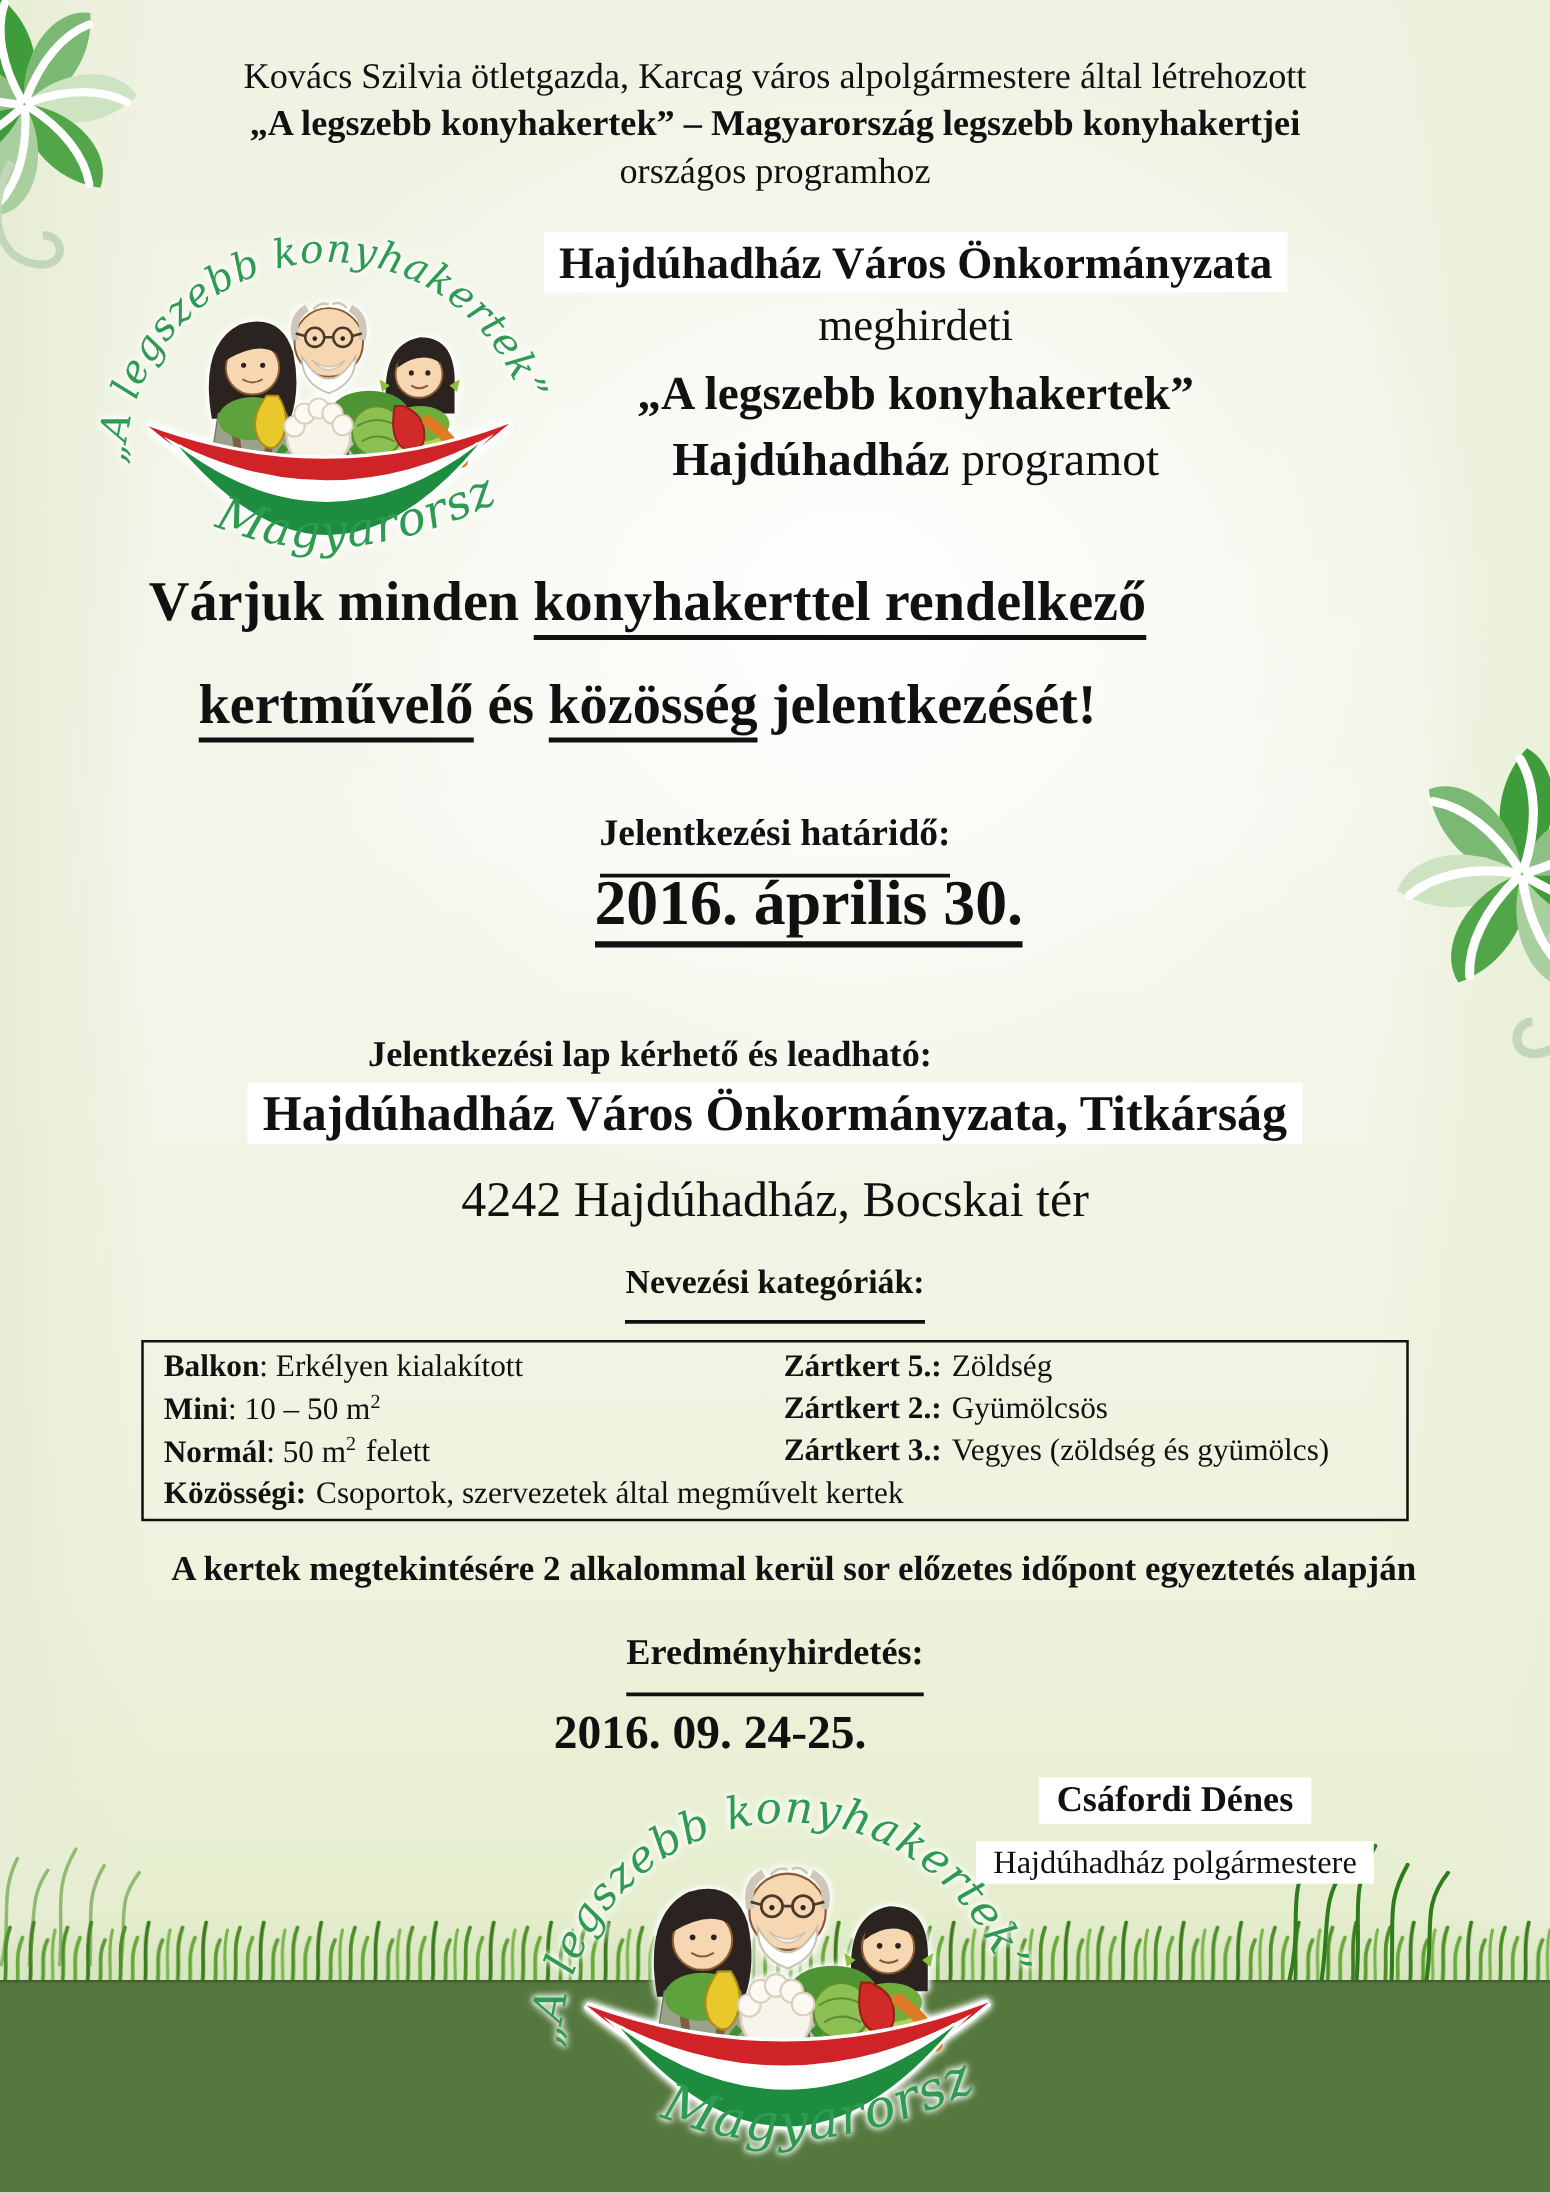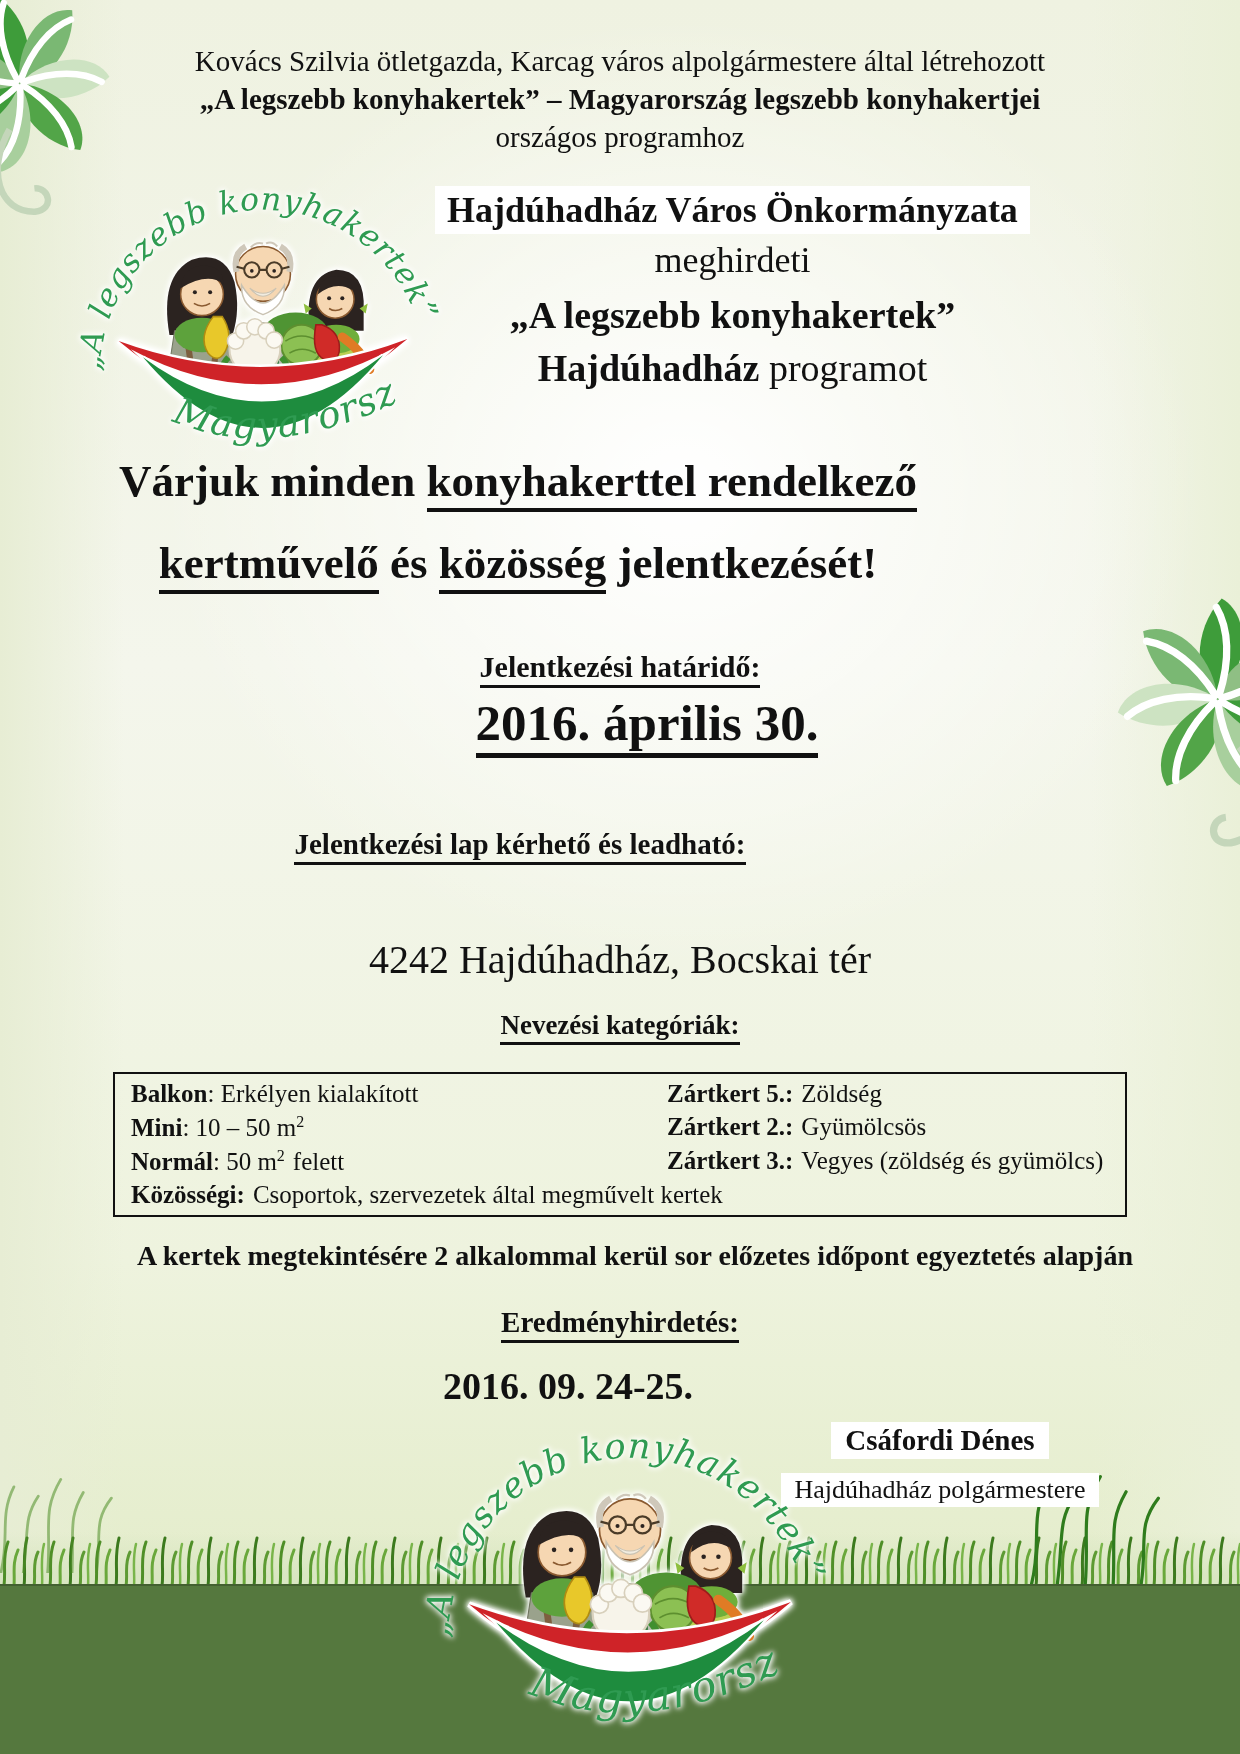--- a/index.html
+++ b/index.html
@@ -9,21 +9,21 @@
     font-family:"Liberation Serif","DejaVu Serif",serif;
     background:
       radial-gradient(ellipse 70% 45% at 55% 28%, #ffffff 0%, rgba(255,255,255,0) 60%),
       linear-gradient(90deg, #e7edd4 0%, rgba(255,255,255,0) 10%, rgba(255,255,255,0) 88%, #eaf0d8 100%),
       linear-gradient(180deg, #eff2e1 0%, #f4f6ec 38%, #eef3de 72%, #e3ecc9 92%, #dce8c0 100%);
   }
   .abs{position:absolute;}
   .ctr{text-align:center;}
   b,.b{font-weight:bold;}
   .hl{background:#ffffff;display:inline-block;padding:1px 12px;}
-  .ub{border-bottom:3px solid #111;padding-bottom:2px;}
+  .ub{border-bottom:3px solid #111;padding-bottom:16px;}
   .ub4{border-bottom:4px solid #111;padding-bottom:2px;}
   .ub5{border-bottom:5px solid #111;padding-bottom:2px;}
 
   .hdr{left:0;top:42px;width:1240px;font-size:29px;line-height:38px;}
   .hdr .l2{font-weight:bold;}
 
   .title{left:420px;top:186px;width:625px;text-align:center;}
   .title .t1{font-size:36px;font-weight:bold;line-height:46px;}
   .title .t2{font-size:36px;line-height:52px;}
   .title .t3{font-size:38px;font-weight:bold;line-height:54px;margin-top:2px;}
@@ -39,21 +39,21 @@
   .app-address{left:0;top:936px;width:1240px;font-size:40px;}
 
   .cat-title{left:0;top:1010px;width:1240px;font-size:27px;font-weight:bold;}
 
   .cat-table{
     left:113px;top:1072px;width:1014px;height:145px;
     border:2px solid #111;box-sizing:border-box;
     font-size:25px;display:flex;flex-direction:column;justify-content:space-evenly;
     padding:2px 0;
   }
-  .cat-row{display:grid;grid-template-columns:496px 1fr;padding-left:16px;gap:40px;}
+  .cat-row{display:grid;grid-template-columns:496px 1fr;padding-left:16px;}
   .cat-row.full{grid-template-columns:1fr;}
   .cat-cell sup{font-size:16px;}
   .cat-cell .val2{margin-left:8px;}
 
   .visits{left:45px;top:1240px;width:1180px;font-size:28px;font-weight:bold;}
   .res-label{left:0;top:1306px;width:1240px;font-size:29px;font-weight:bold;}
   .res-date{left:0;top:1364px;width:1136px;font-size:38px;font-weight:bold;}
 
   .sig{left:700px;top:1422px;width:480px;text-align:center;}
   .sig .name{font-size:29px;font-weight:bold;}
@@ -265,20 +265,21 @@
 
   <div class="abs invite ctr">
     <div><span>Várjuk minden </span><span class="ub4">konyhakerttel rendelkező</span></div>
     <div><span class="ub4">kertművelő</span><span> és </span><span class="ub4">közösség</span><span> jelentkezését!</span></div>
   </div>
 
   <div class="abs deadline-label ctr"><span class="ub">Jelentkezési határidő:</span></div>
   <div class="abs deadline-date ctr"><span class="ub5">2016. április 30.</span></div>
 
   <div class="abs app-label ctr"><span class="ub">Jelentkezési lap kérhető és leadható:</span></div>
+  <div class="abs app-office ctr"><span class="hl">Hajdúhadház Város Önkormányzata, Titkárság</span></div>
   <div class="abs app-address ctr">4242 Hajdúhadház, Bocskai tér</div>
 
   <div class="abs cat-title ctr"><span class="ub">Nevezési kategóriák:</span></div>
 
   <div class="abs cat-table">
     <div class="cat-row">
       <div class="cat-cell"><b>Balkon</b><span>: </span><span>Erkélyen kialakított</span></div>
       <div class="cat-cell"><b>Zártkert 5.:</b><span class="val2">Zöldség</span></div>
     </div>
     <div class="cat-row">

